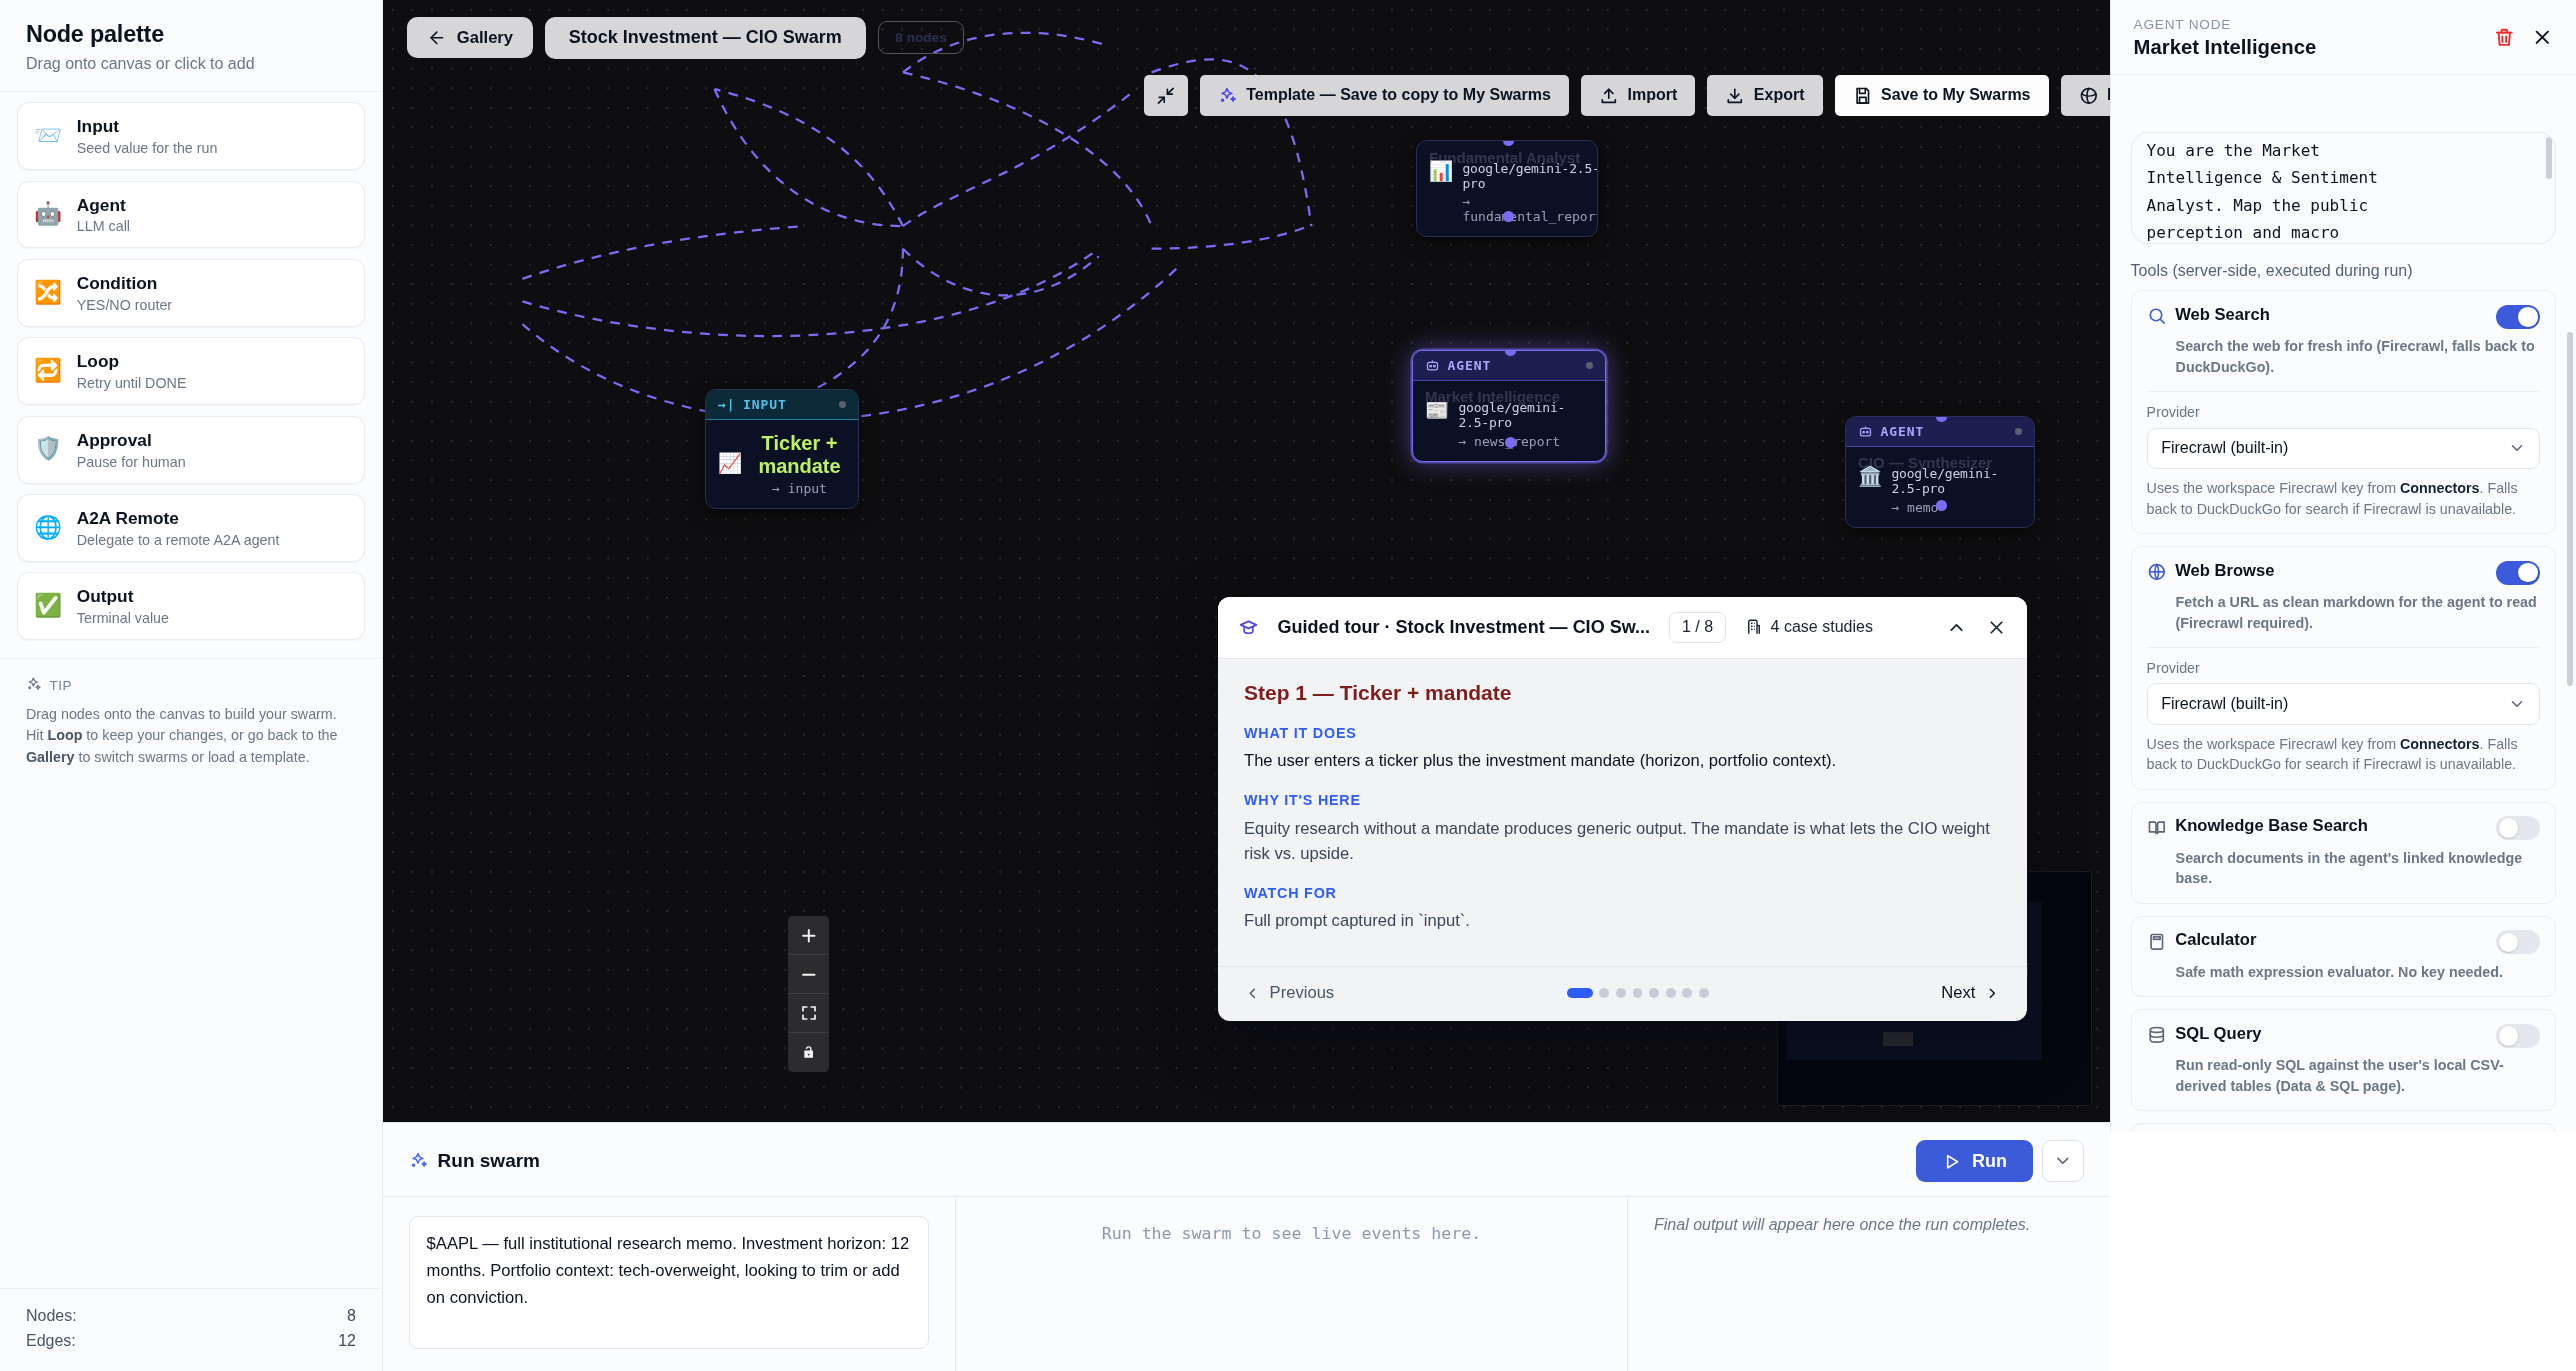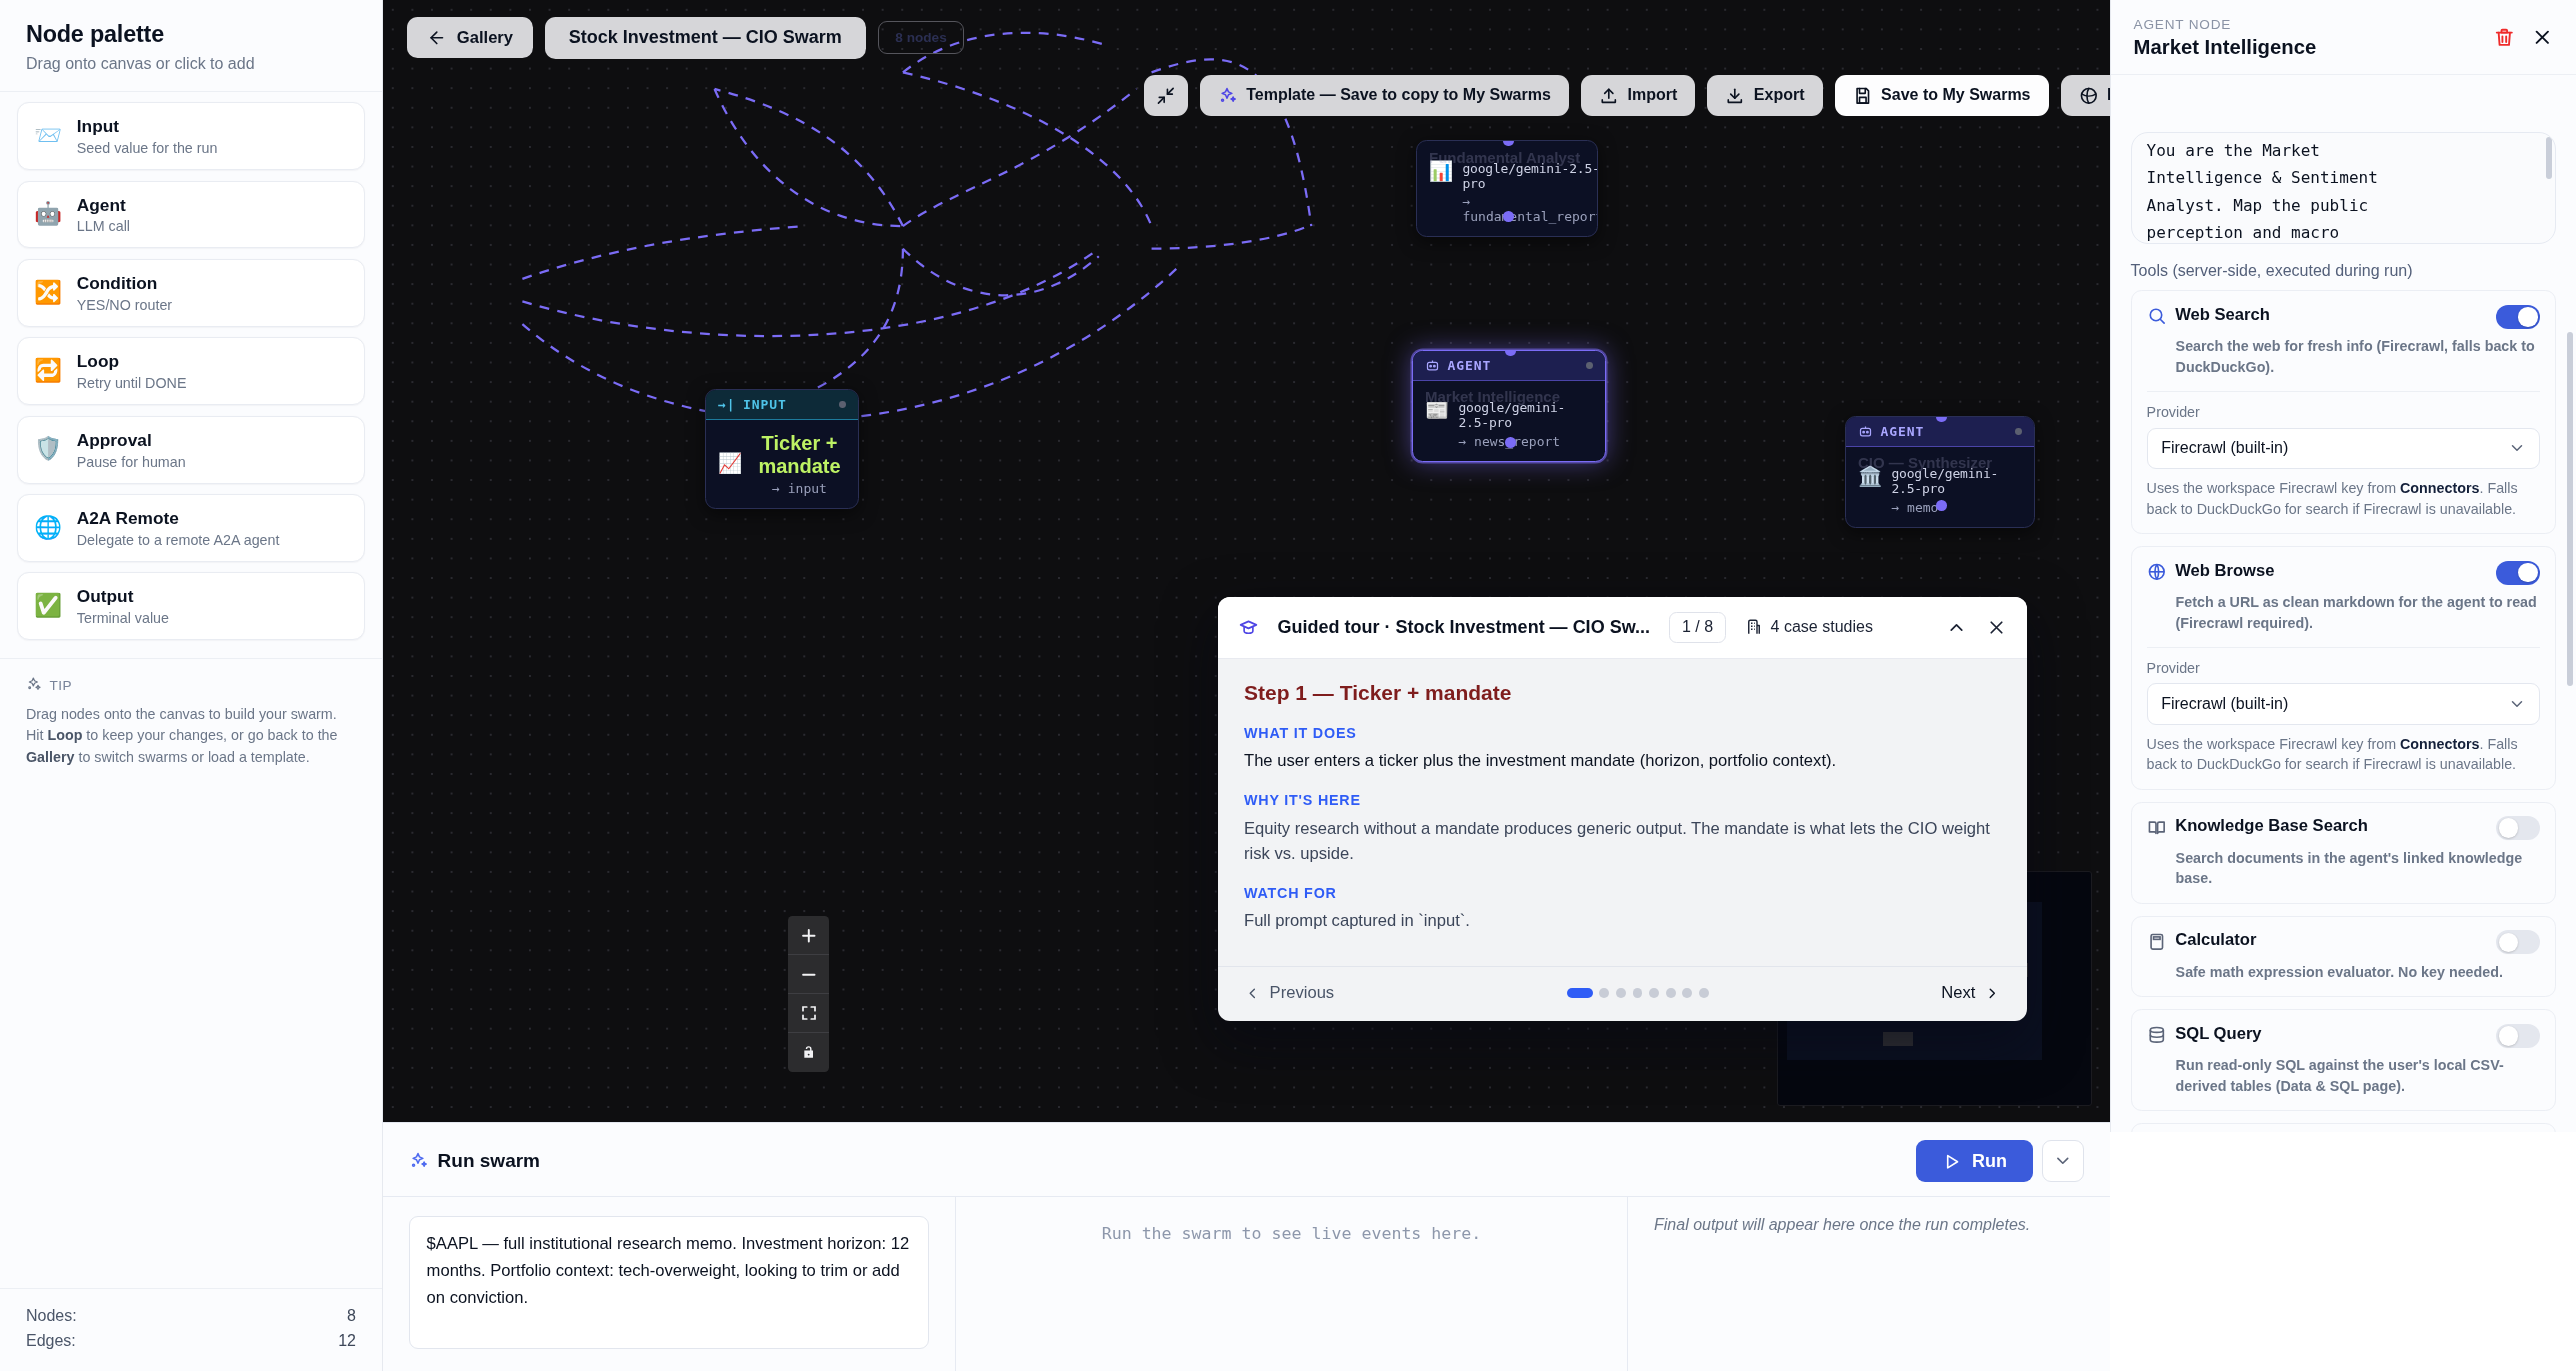--- a/index.html
+++ b/index.html
@@ -59,21 +59,21 @@
   }
   .pill.title { font-size: 18px; padding: 10.6px 24px; }
   .pill.ghost {
     background: transparent; border: 0.8px solid #55555c; color: #2b2f52;
     font-size: 13.6px; font-weight: 600; padding: 8.3px 16.6px; border-radius: 9px;
   }
 
   
   .tb-row2 { position: absolute; top: 75px; left: 761px; display: flex; gap: 12px; align-items: center; z-index: 30; }
   .tb-btn {
-    background: #d6d6d9; color: #0b1220; border: none; border-radius: 11px;
+    background: #d6d6d9; color: #0b1220; border: none; border-radius: 5px;
     font-size: 16px; font-weight: 700; padding: 10.6px 18px;
     display: flex; align-items: center; gap: 9px; cursor: pointer;
     font-family: "Liberation Sans", sans-serif; white-space: nowrap;
   }
   .tb-btn.sq { padding: 10.6px 12px; }
   .tb-btn.white { background: #fdfdfe; }
   .ic { width: 19.6px; height: 19.6px; display: inline-block; flex: 0 0 19.6px; }
   .ic svg { width: 100%; height: 100%; display: block; }
 
   

